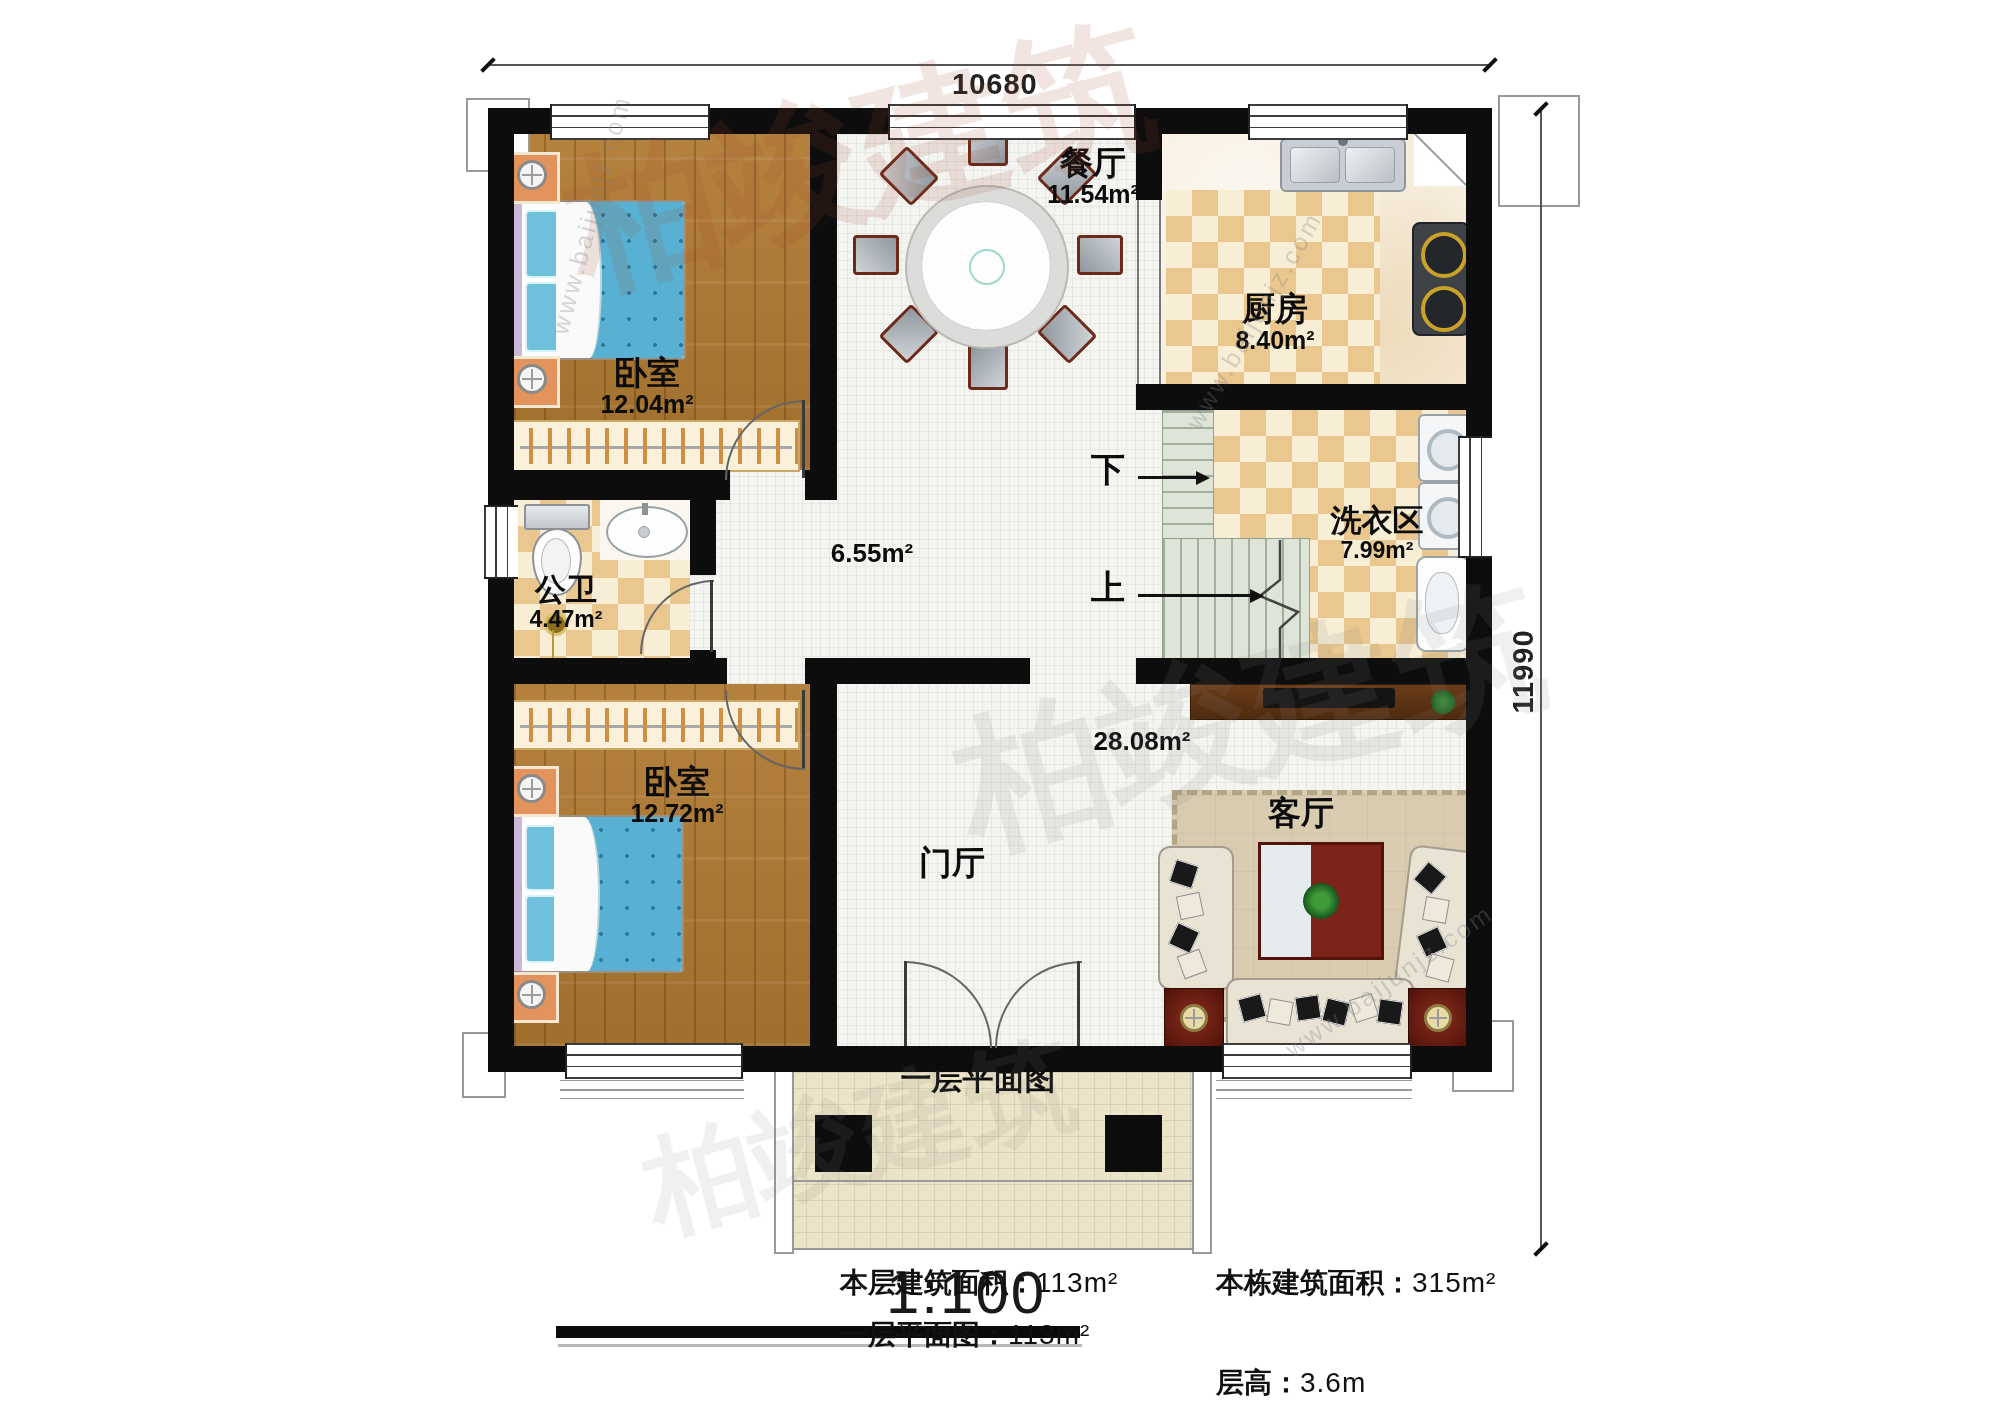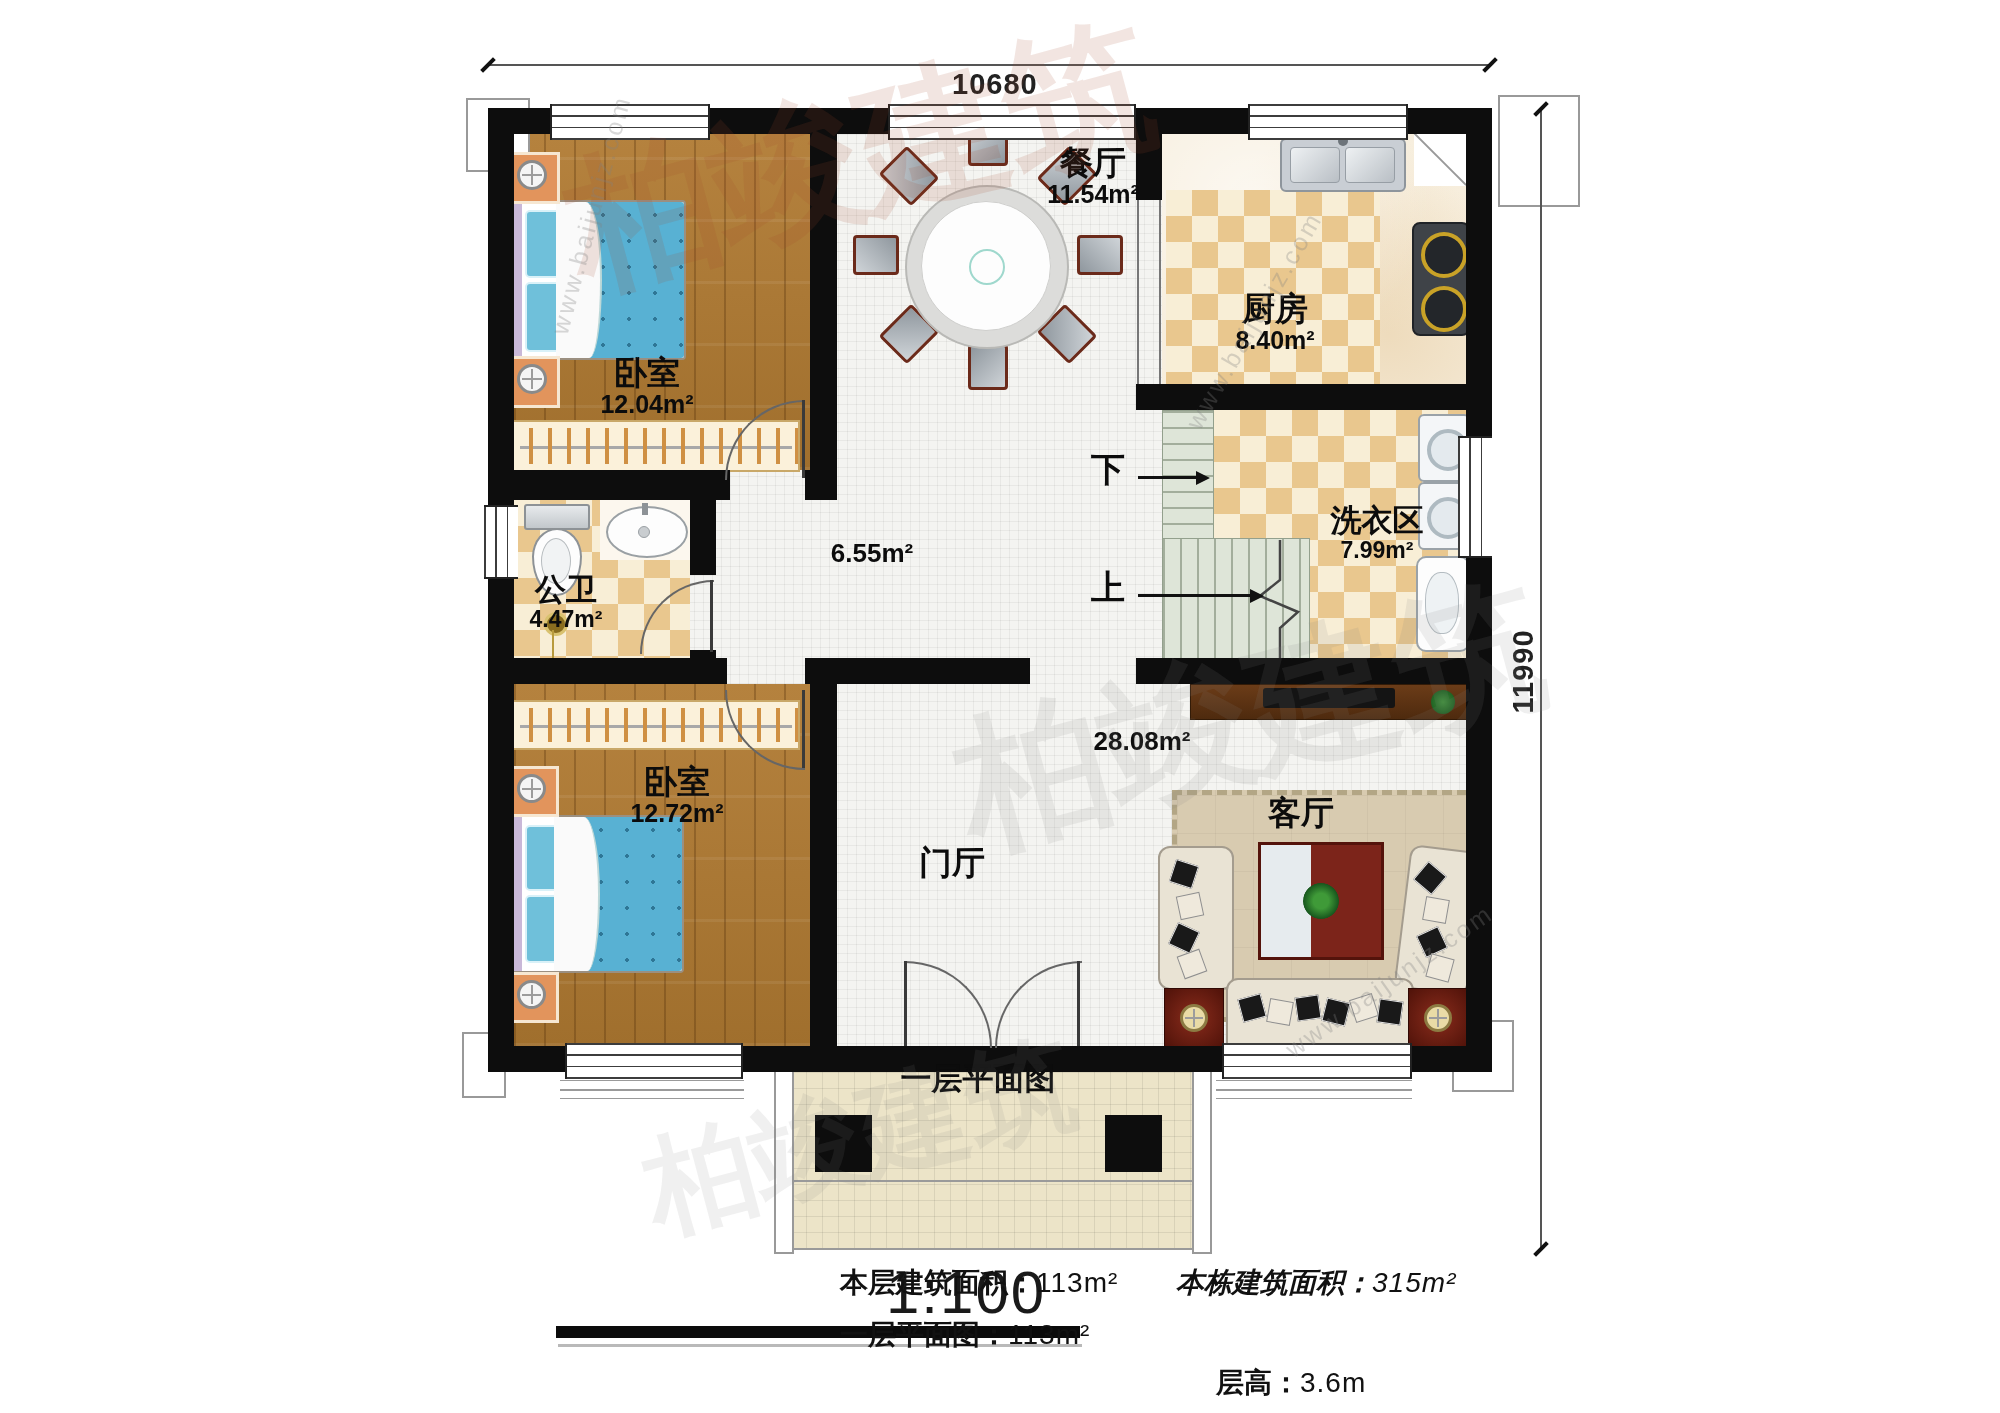--- a/index.html
+++ b/index.html
@@ -338,21 +338,21 @@
   <div class="tb-scale" style="left:886px;top:1258px;">1:100</div>
   <div class="tb-bar" style="left:556px;top:1326px;width:524px;height:12px;"></div>
   <div class="tb-thin" style="left:558px;top:1344px;width:524px;height:3px;"></div>
 
   <div class="stat" style="left:840px;top:1264px;">
     <span class="sl">本层建筑面积：</span><span class="sv">113m²</span>
   </div>
   <div class="stat" style="left:840px;top:1316px;">
     <span class="sl">一层平面图：</span><span class="sv">113m²</span>
   </div>
-  <div class="stat" style="left:1176px;top:1264px;font-style:italic;">
+  <div class="stat" style="left:1216px;top:1264px;">
     <span class="sl">本栋建筑面积：</span><span class="sv">315m²</span>
   </div>
   <div class="stat" style="left:1216px;top:1364px;">
     <span class="sl">层高：</span><span class="sv">3.6m</span>
   </div>
 
   <div class="wm-logo" style="left:560px;top:80px;font-size:150px;color:rgba(165,70,45,.14);transform:rotate(-15deg);">柏竣建筑</div>
   <div class="wm-logo" style="left:950px;top:640px;font-size:150px;color:rgba(130,130,130,.13);transform:rotate(-15deg);">柏竣建筑</div>
   <div class="wm-logo" style="left:640px;top:1080px;font-size:110px;color:rgba(130,130,130,.12);transform:rotate(-15deg);">柏竣建筑</div>
   <div class="wm" style="left:545px;top:330px;transform:rotate(-75deg);transform-origin:left top;">www.baijunjz.com</div>

